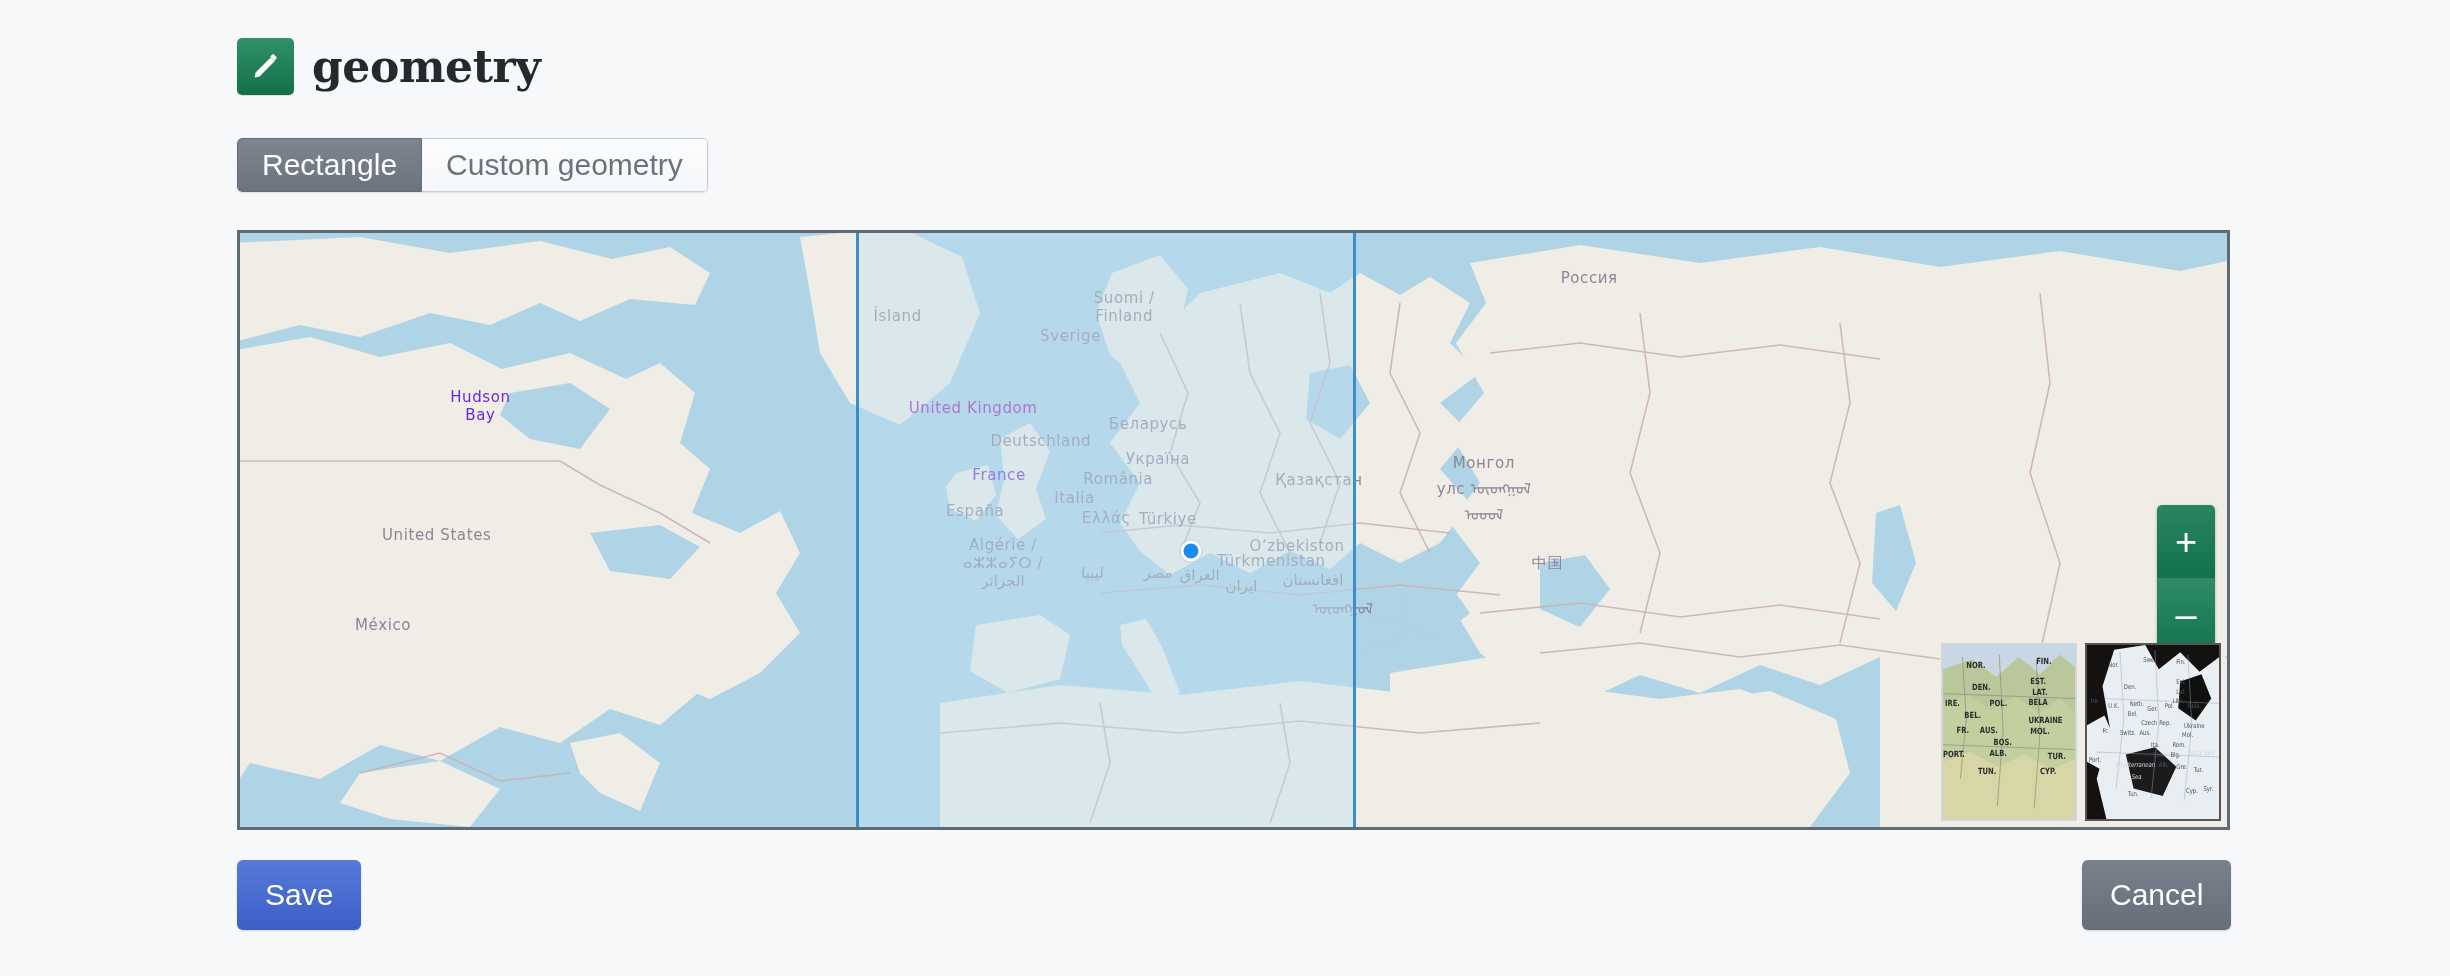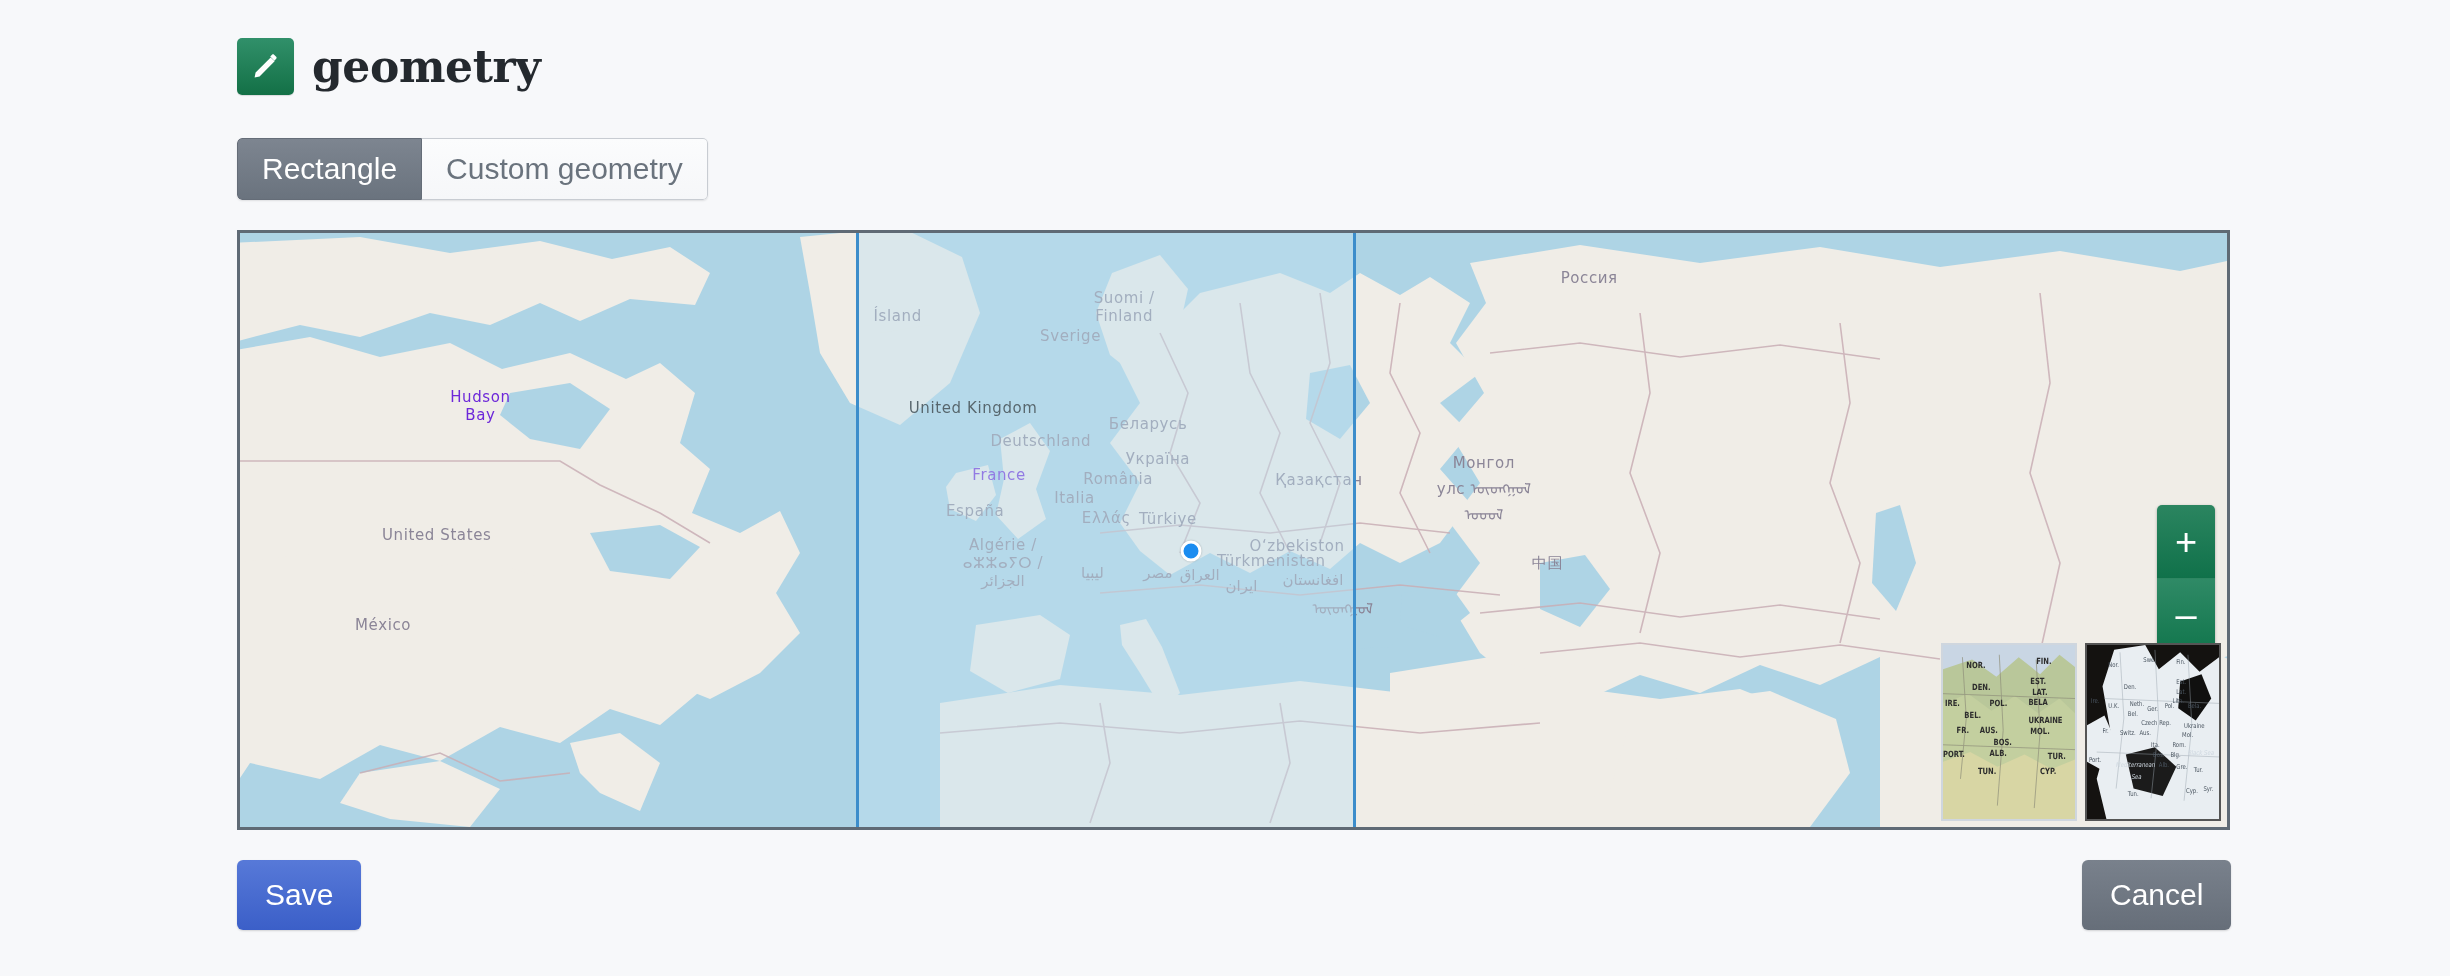--- a/index.html
+++ b/index.html
@@ -35,21 +35,21 @@
     white-space: nowrap;
   }
 
   
   .tabs {
     position: absolute; left: 237px; top: 138px;
     display: flex; border-radius: 5px; overflow: hidden;
     box-shadow: 0 1px 2px rgba(0,0,0,.10);
   }
   .tab {
-    height: 62px; padding: 0 24px;
+    height: 54px; padding: 0 24px;
     display: flex; align-items: center; justify-content: center;
     font-size: 30px; cursor: pointer; white-space: nowrap;
     border: 1px solid #c8ccd2;
   }
   .tab.active {
     background: linear-gradient(to bottom, #7d8590 0%, #6a737e 100%);
     color: #ffffff; border-color: #656d78;
   }
   .tab.inactive {
     background: linear-gradient(to bottom, #fbfcfd 0%, #f6f7f9 100%);
@@ -242,21 +242,21 @@
 
       <div id="map-labels">
           <div class="lbl" style="left: 12.1%; top: 29.2%; color: #6d28d9;">Hudson
 Bay</div>
           <div class="lbl" style="left: 9.9%; top: 50.8%; color: rgb(139, 133, 151);">United States</div>
           <div class="lbl" style="left: 7.2%; top: 66%; color: rgb(139, 133, 151);">México</div>
           <div class="lbl" style="left: 33.1%; top: 13.9%; color: rgb(139, 133, 151);">Ísland</div>
           <div class="lbl" style="left: 44.5%; top: 12.5%; color: rgb(139, 133, 151);">Suomi /
 Finland</div>
           <div class="lbl" style="left: 41.8%; top: 17.3%; color: rgb(139, 133, 151);">Sverige</div>
-          <div class="lbl" style="left: 36.9%; top: 29.4%; color: #000000;">United Kingdom</div>
+          <div class="lbl" style="left: 36.9%; top: 29.4%; color: #a21caf;">United Kingdom</div>
           <div class="lbl" style="left: 45.7%; top: 32.2%; color: rgb(139, 133, 151);">Беларусь</div>
           <div class="lbl" style="left: 40.3%; top: 35%; color: rgb(139, 133, 151);">Deutschland</div>
           <div class="lbl" style="left: 46.2%; top: 38%; color: rgb(139, 133, 151);">Україна</div>
           <div class="lbl" style="left: 38.2%; top: 40.8%; color: #6d28d9;">France</div>
           <div class="lbl" style="left: 44.2%; top: 41.4%; color: rgb(139, 133, 151);">România</div>
           <div class="lbl" style="left: 42%; top: 44.6%; color: rgb(139, 133, 151);">Italia</div>
           <div class="lbl" style="left: 37%; top: 46.8%; color: rgb(139, 133, 151);">España</div>
           <div class="lbl" style="left: 43.6%; top: 48%; color: rgb(139, 133, 151);">Ελλάς</div>
           <div class="lbl" style="left: 46.7%; top: 48.1%; color: rgb(139, 133, 151);">Türkiye</div>
           <div class="lbl" style="left: 38.4%; top: 55.6%; color: rgb(139, 133, 151);">Algérie /

